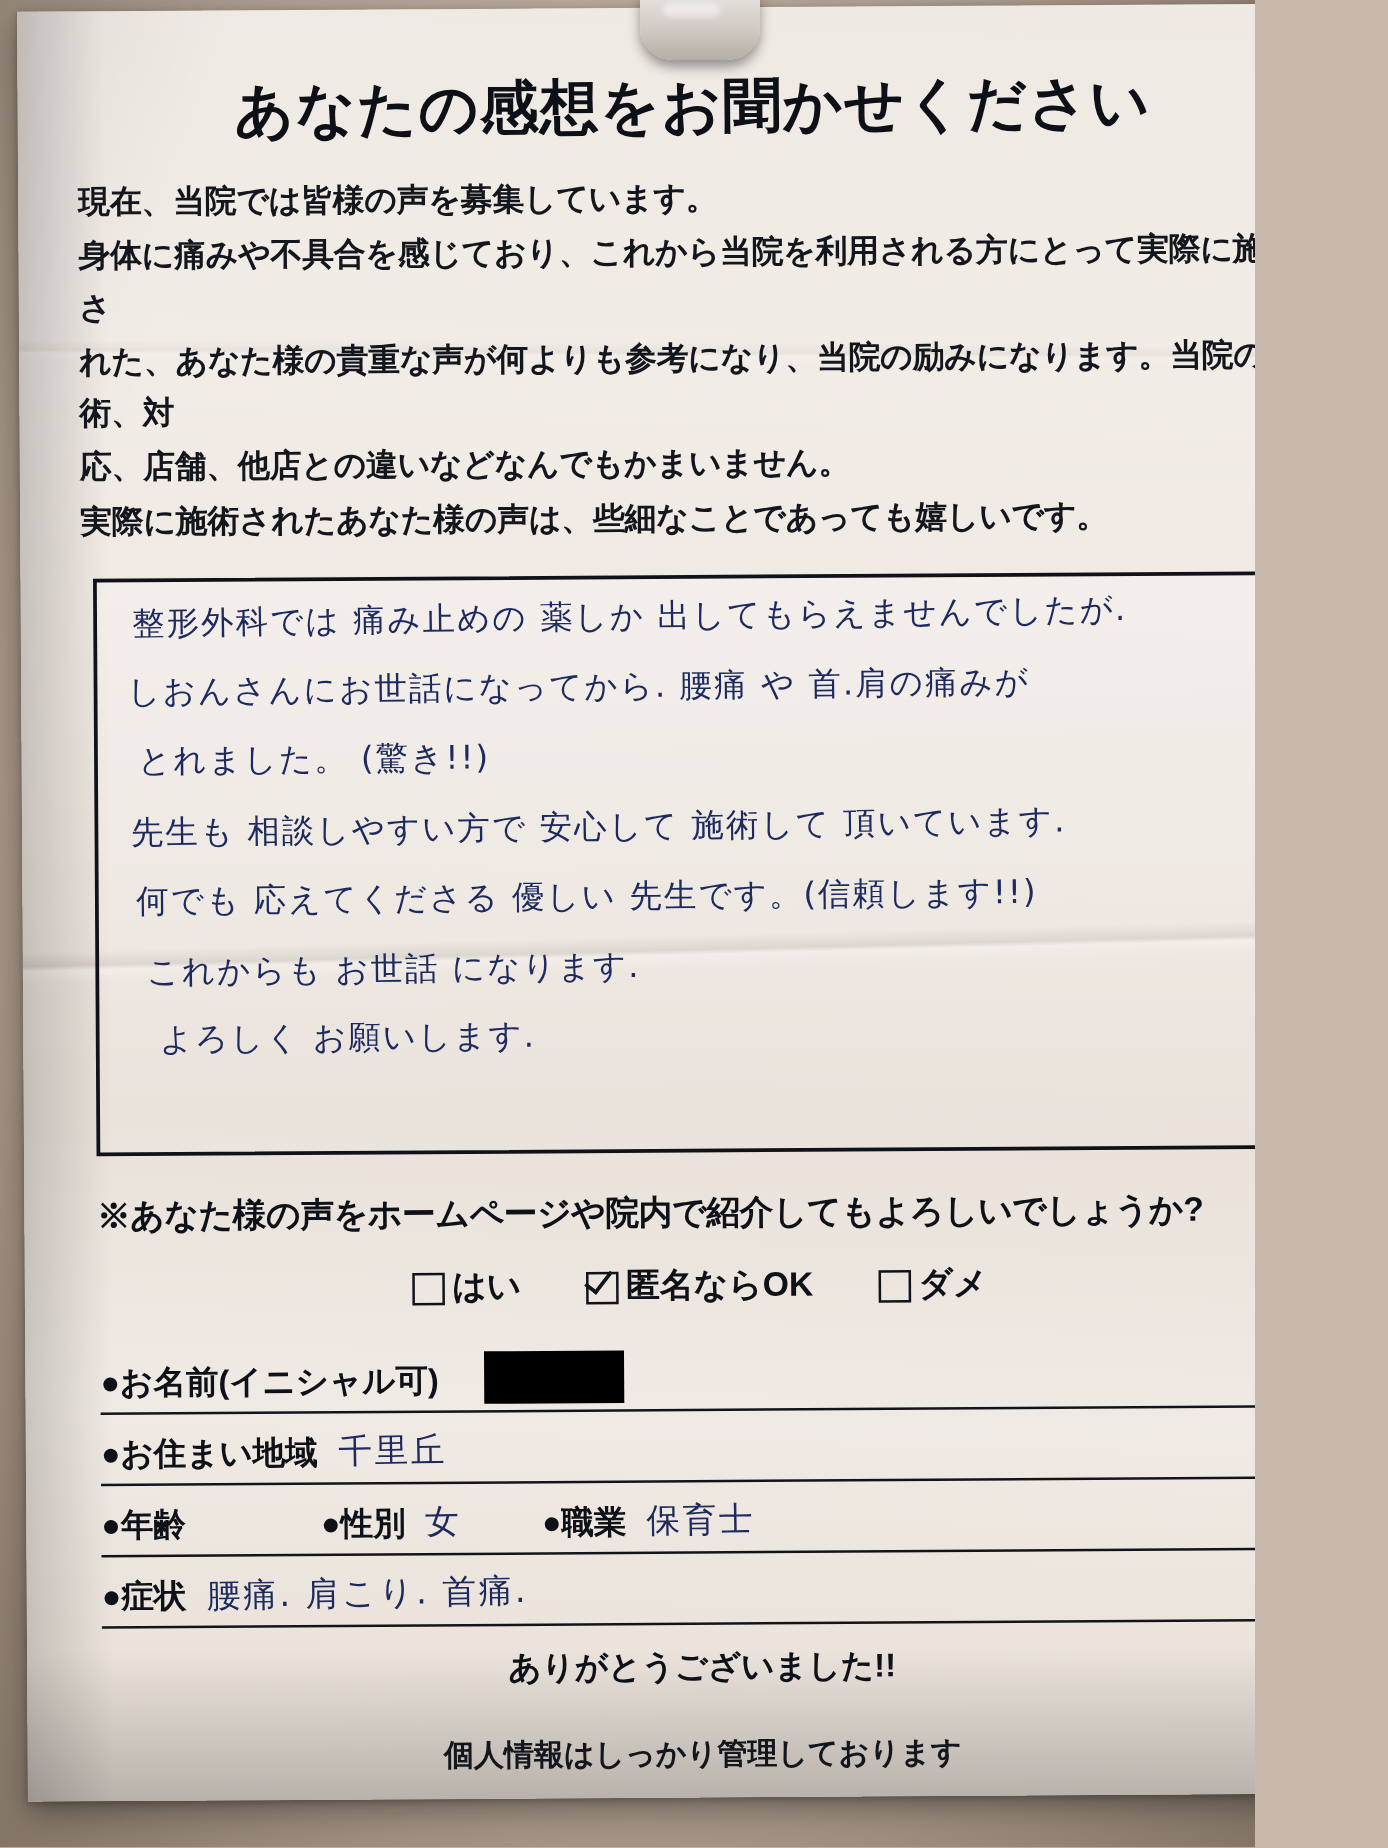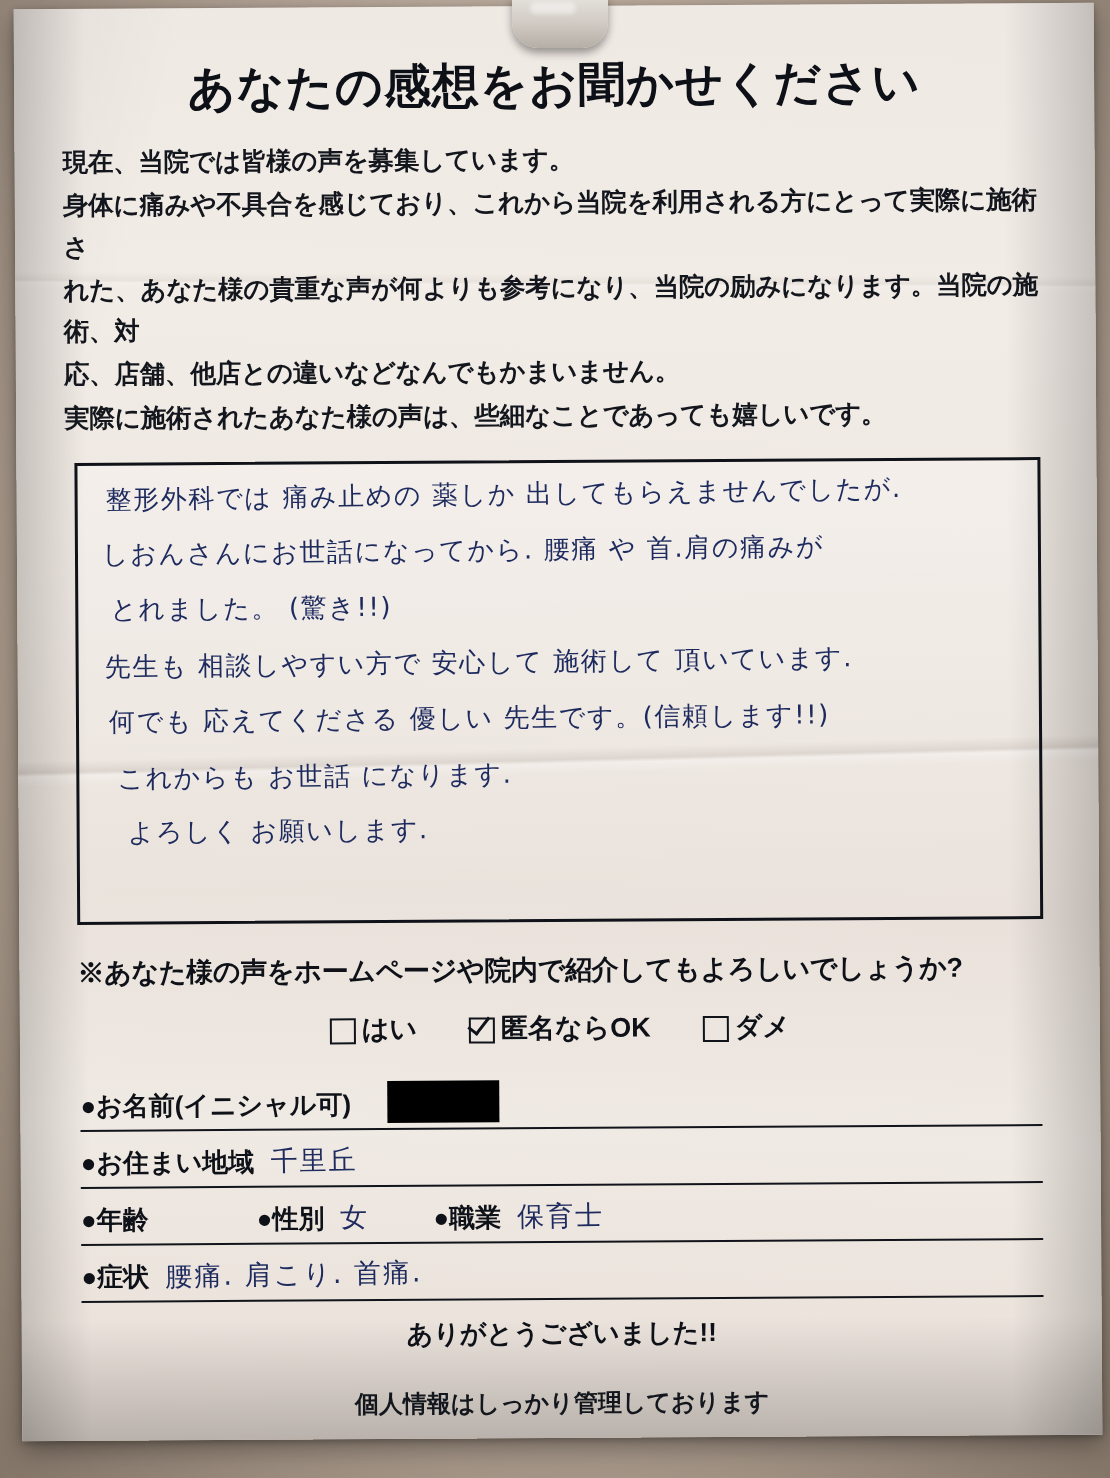--- a/index.html
+++ b/index.html
@@ -3,21 +3,21 @@
 <meta charset="utf-8">
 <title>Customer Voice Questionnaire</title>
 <style>
   html, body {
     margin: 0;
     padding: 0;
     background: #c9b9ac;
   }
   #page {
     position: relative;
-    width: 1110px;
+    width: 1004px;
     height: 1478px;
     overflow: hidden;
     background: radial-gradient(ellipse at 50% 30%, #cbbcae 0%, #bfae9f 55%, #a89685 100%);
     font-family: "Liberation Sans", sans-serif;
   }
 
   
   .wall-vignette {
     position: absolute;
     inset: 0;

